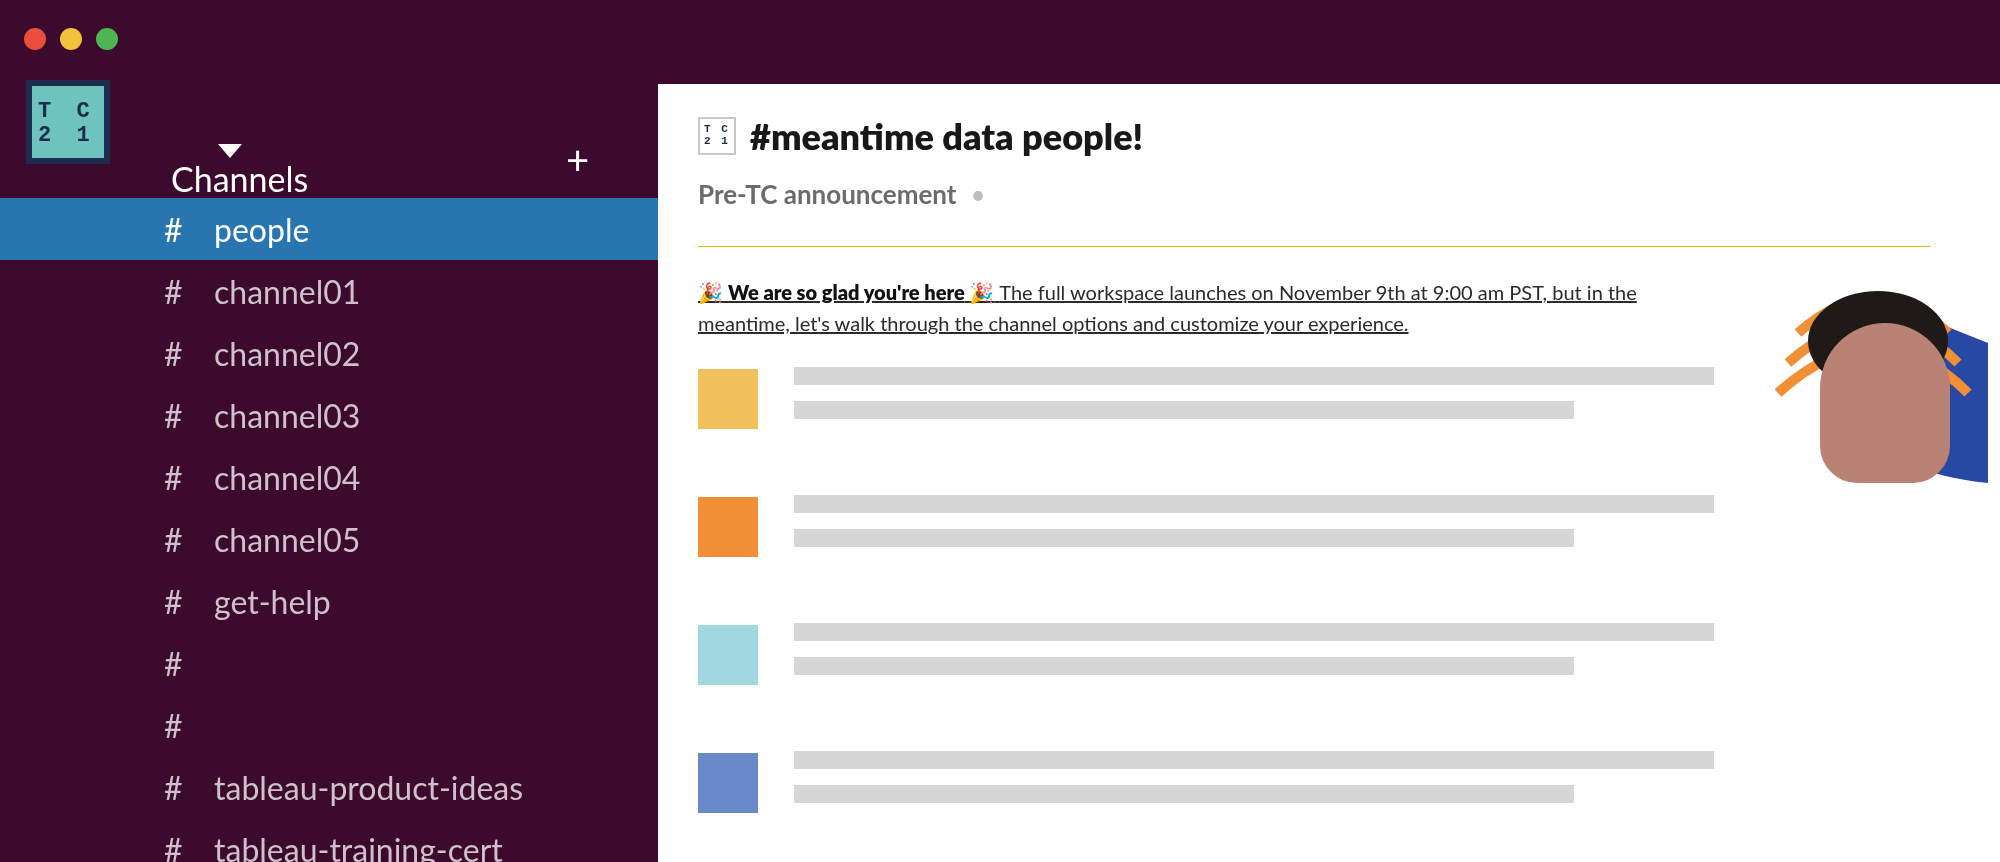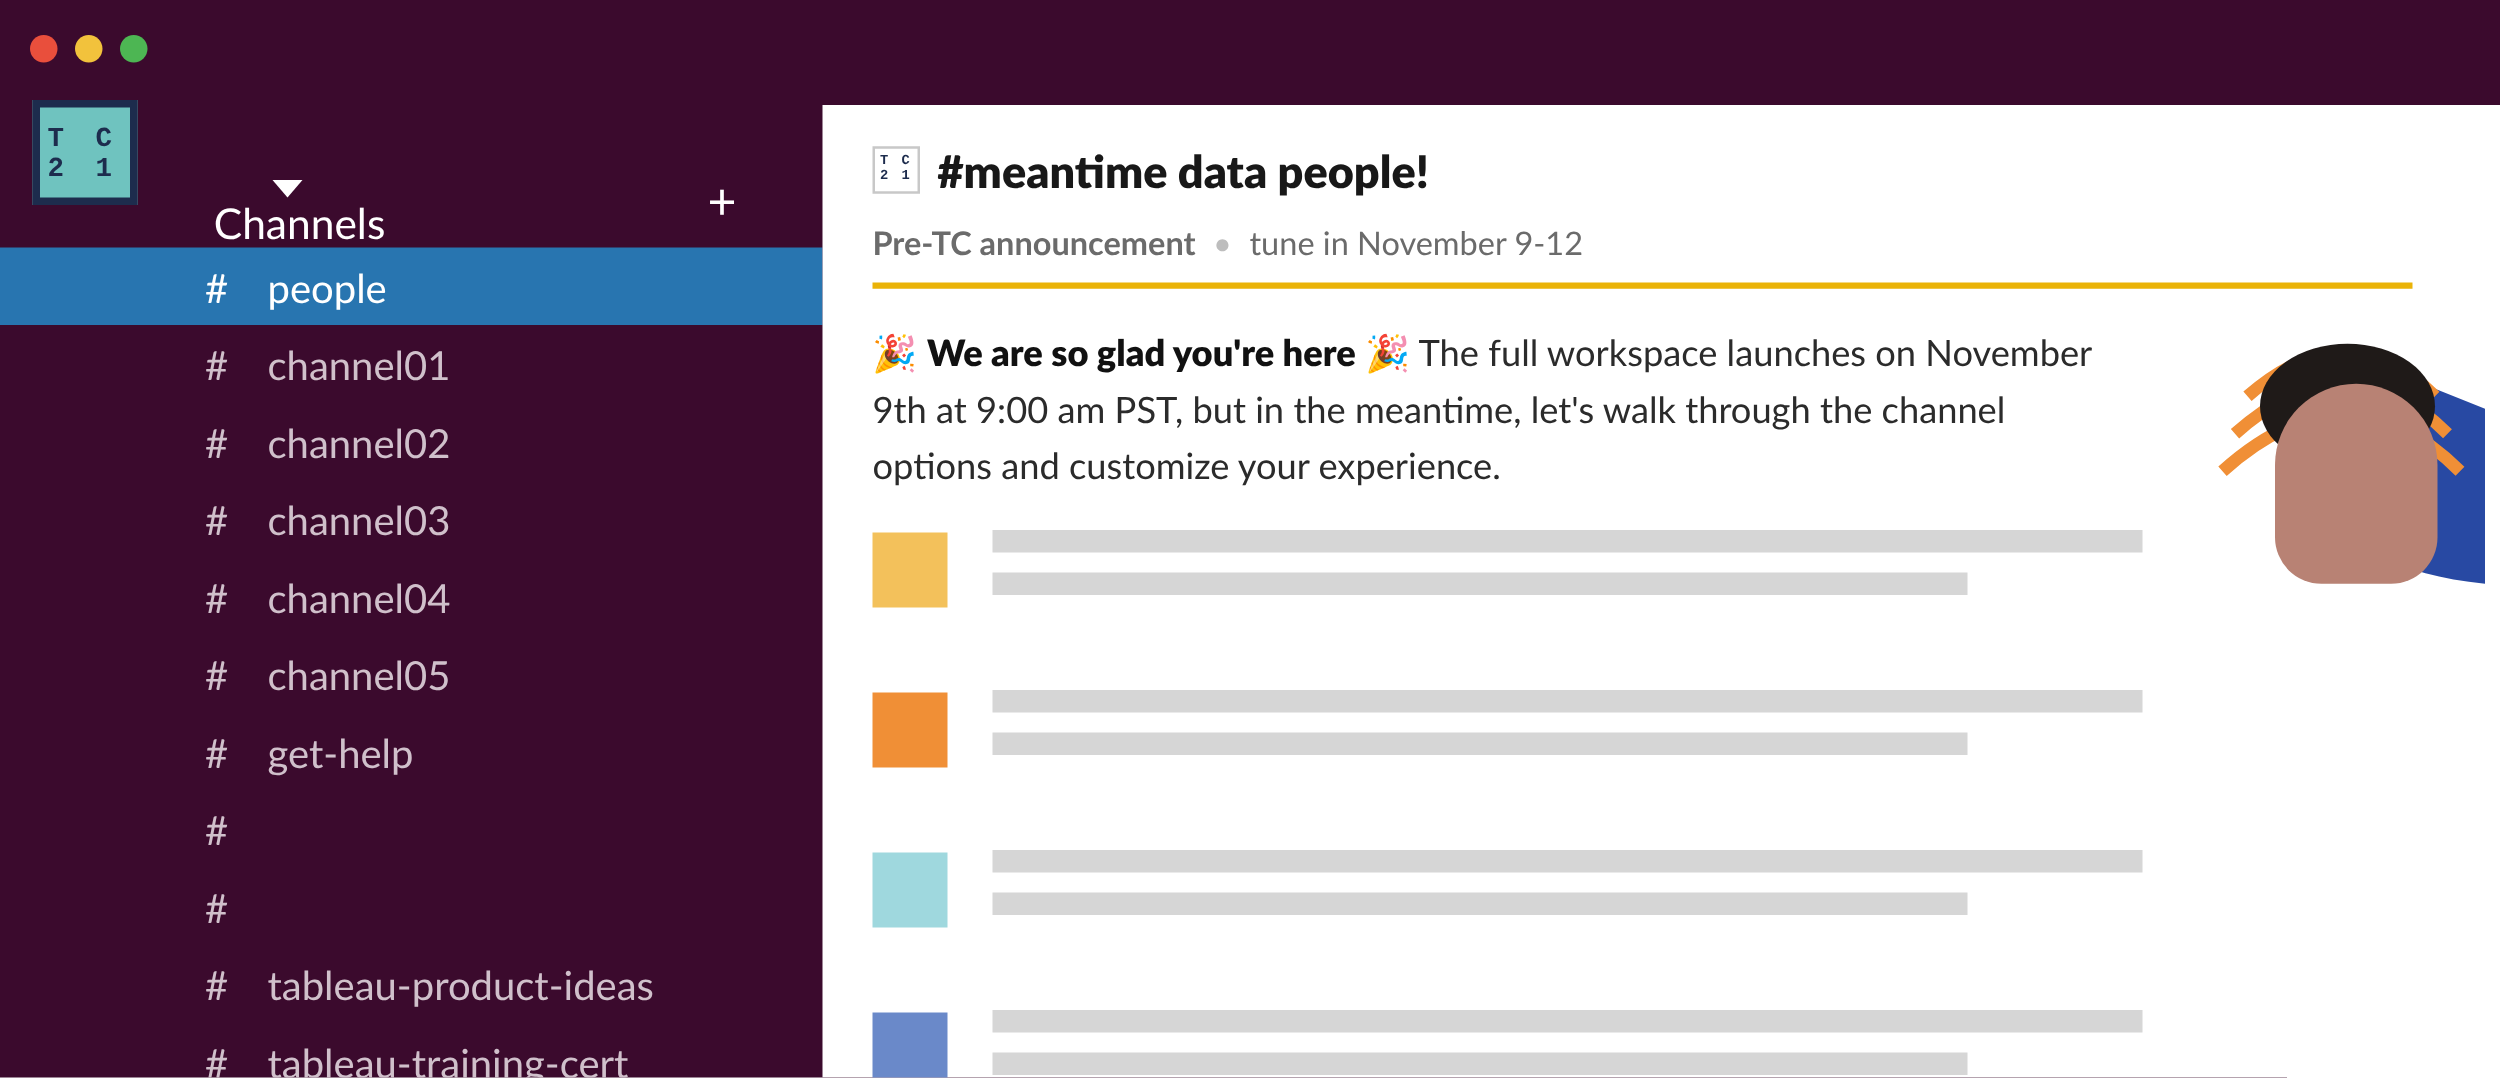--- a/index.html
+++ b/index.html
@@ -141,37 +141,38 @@
       font-size: 36px;
       font-weight: 800;
       color: #181818;
     }
     .topic-row {
       display: flex;
       align-items: center;
       gap: 14px;
       color: #6b6b6b;
       font-size: 26px;
-      padding-bottom: 16px;
-      border-bottom: 5px solid #eab308;
+      padding-bottom: 36px;
+      border-bottom: 1px solid #eab308;
       margin-bottom: 30px;
       width: 1232px;
     }
     .topic-primary { font-weight: 700; }
     .topic-sep { color: #bdbdbd; }
     .welcome-block {
       position: relative;
       width: 1232px;
     }
     .welcome-text {
-      font-size: 29px;
+      font-size: 20px;
       color: #2b2b2b;
       line-height: 1.55;
       max-width: 1000px;
       margin-bottom: 28px;
+      text-decoration: underline;
     }
     .welcome-text .bold { font-weight: 800; color: #111; }
     .placeholder-row {
       display: flex;
       align-items: flex-start;
       gap: 36px;
       margin-bottom: 60px;
     }
     .swatch {
       width: 60px;
@@ -284,21 +285,20 @@
 
 <div class="main">
   <div class="channel-title-row">
     <div class="mini-logo">T C
 2 1</div>
     <div class="channel-title">#meantime data people!</div>
   </div>
   <div class="topic-row">
     <span class="topic-primary">Pre-TC announcement</span>
     <span class="topic-sep">•</span>
-    <span>tune in November 9-12</span>
   </div>
 
   <div class="welcome-block">
     <div class="welcome-text">
       <span>🎉</span>
       <span class="bold">We are so glad you're here</span>
       <span>🎉</span>
       <span>The full workspace launches on November 9th at 9:00 am PST, but in the meantime, let's walk through the channel options and customize your experience.</span>
     </div>
 

